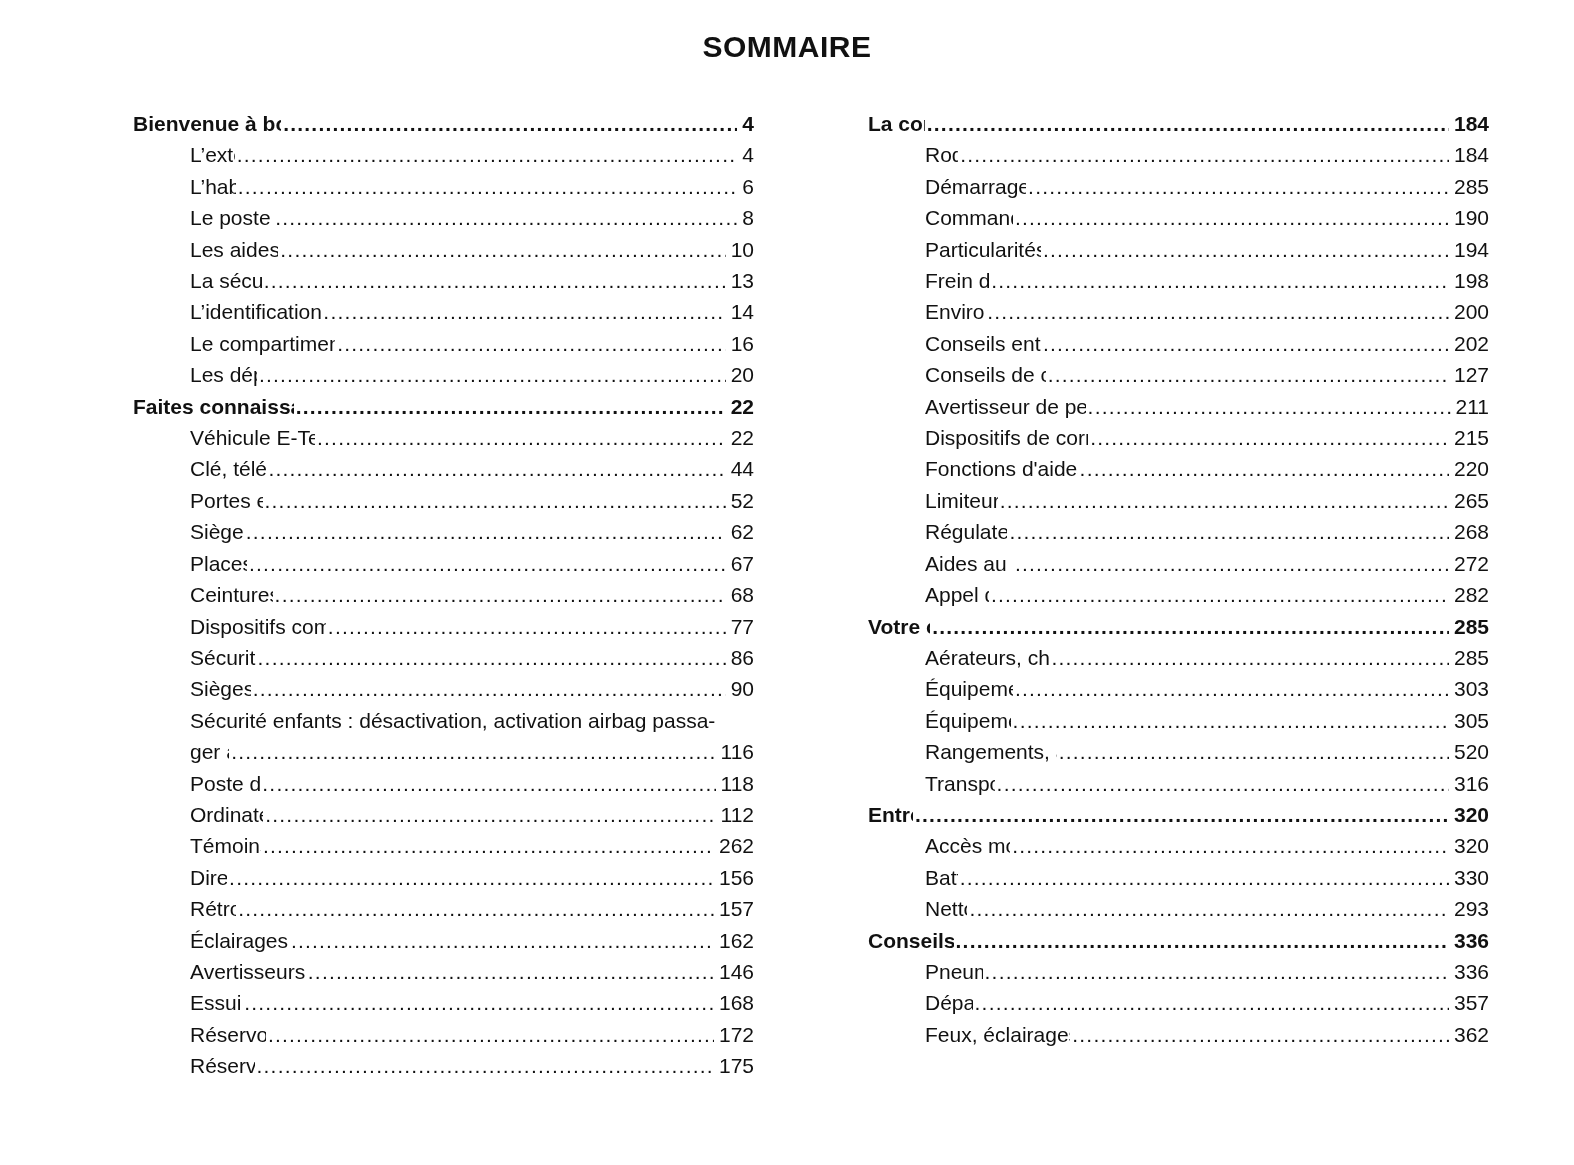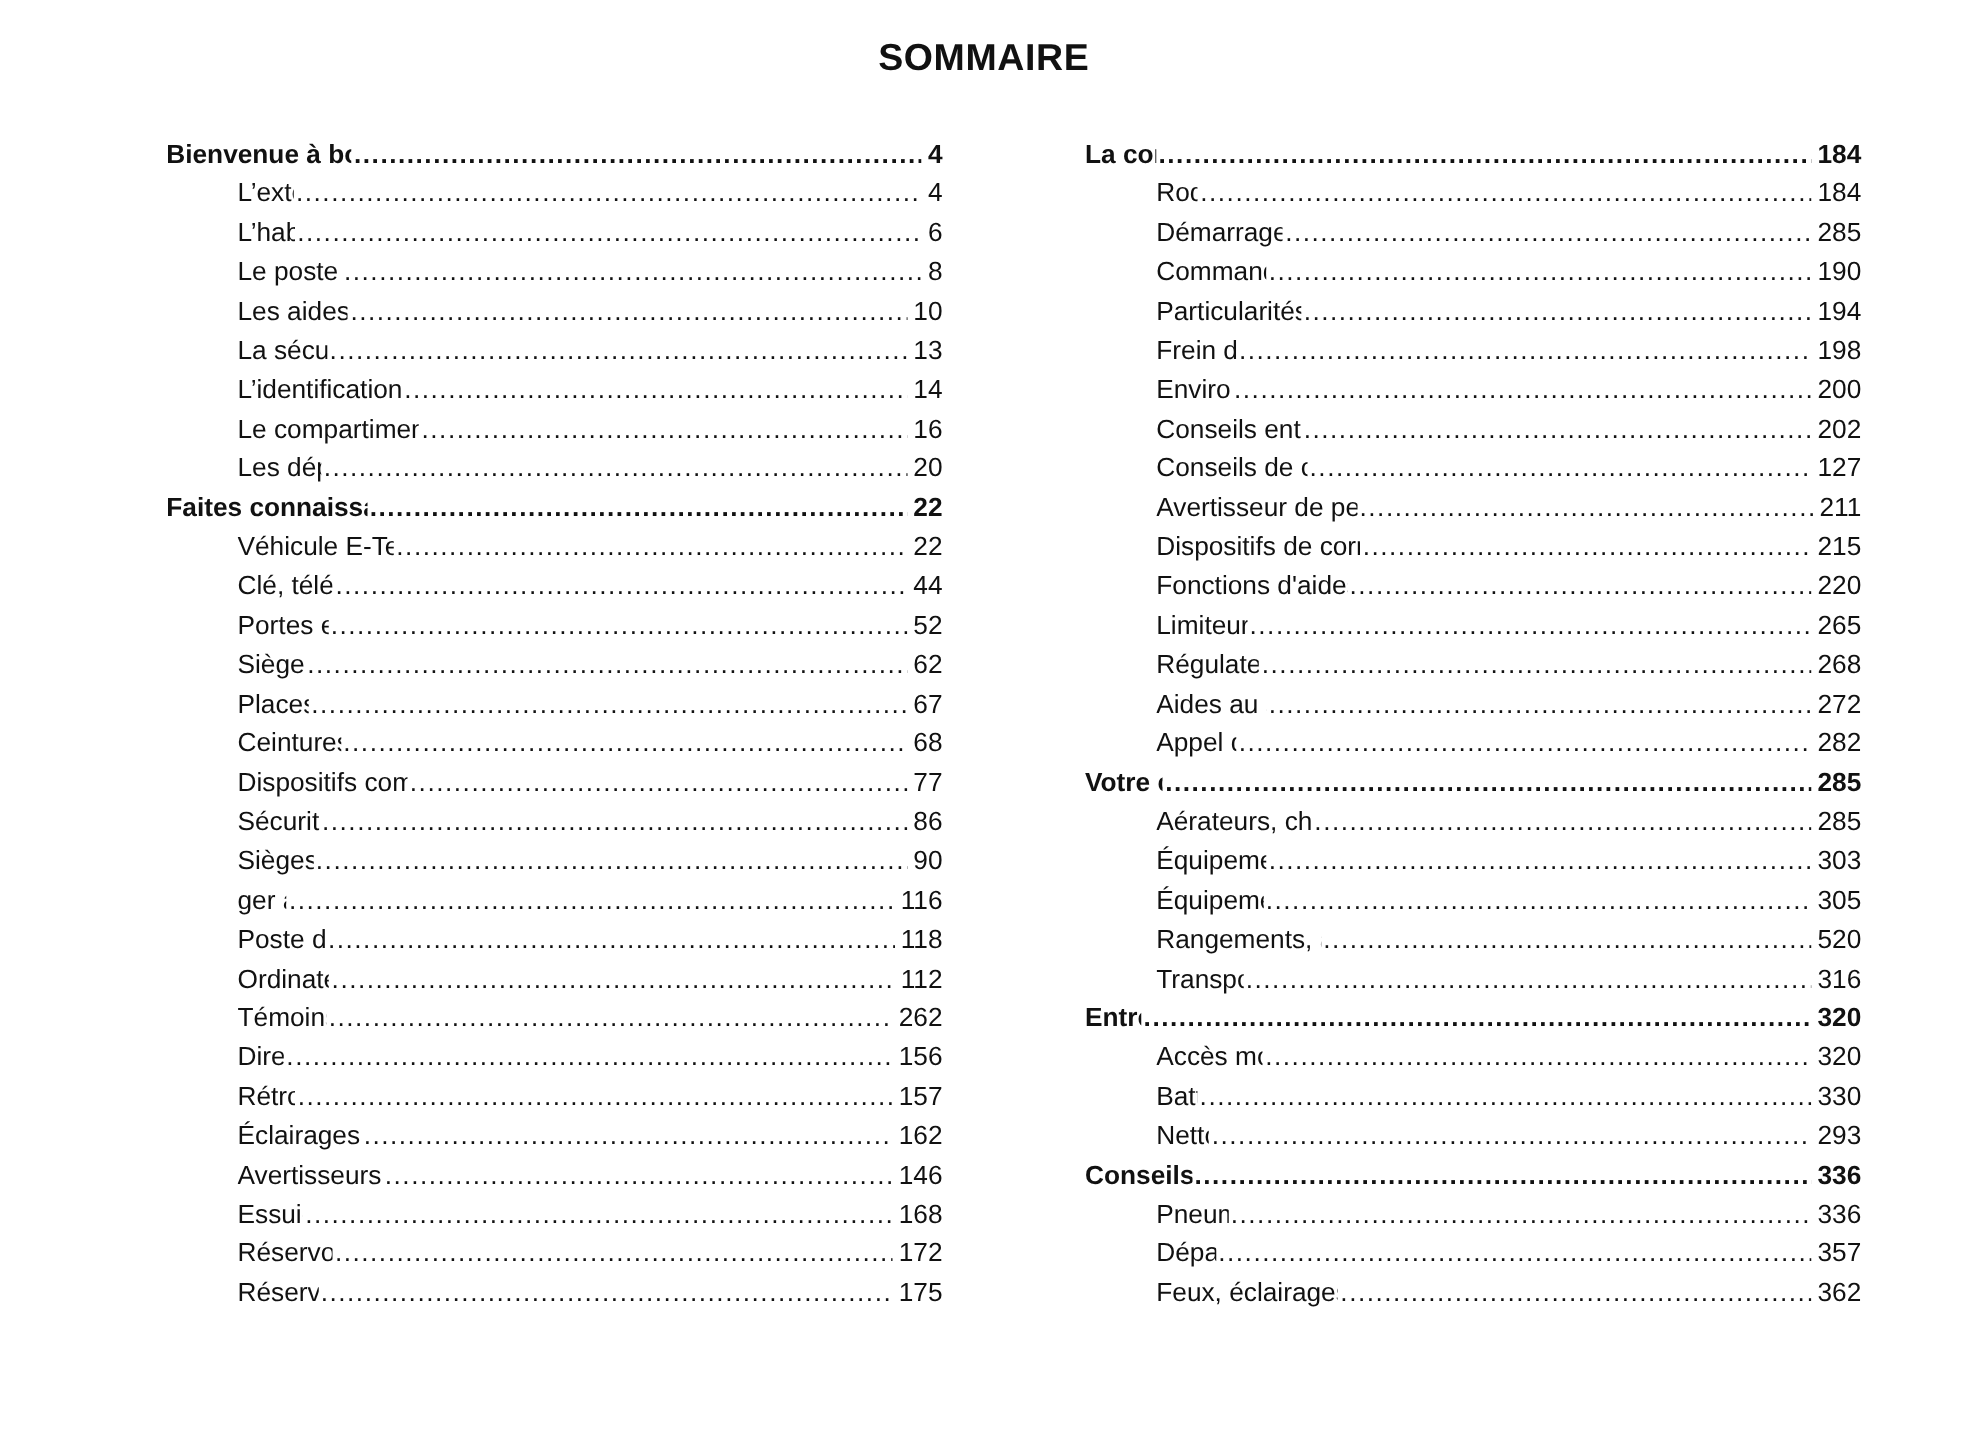--- a/index.html
+++ b/index.html
@@ -161,20 +161,24 @@
         <div class="entry">
     <span class="label">Sécurité enfants</span>
     <span class="dots"></span>
     <span class="pagenum">86</span>
   </div>
         <div class="entry">
     <span class="label">Sièges enfants</span>
     <span class="dots"></span>
     <span class="pagenum">90</span>
   </div>
+        <div class="entry no-page">
+    <span class="label">Sécurité enfants : désactivation, activation airbag passa-</span>
+
+  </div>
         <div class="entry">
     <span class="label">ger avant</span>
     <span class="dots"></span>
     <span class="pagenum">116</span>
   </div>
         <div class="entry">
     <span class="label">Poste de conduite</span>
     <span class="dots"></span>
     <span class="pagenum">118</span>
   </div>

